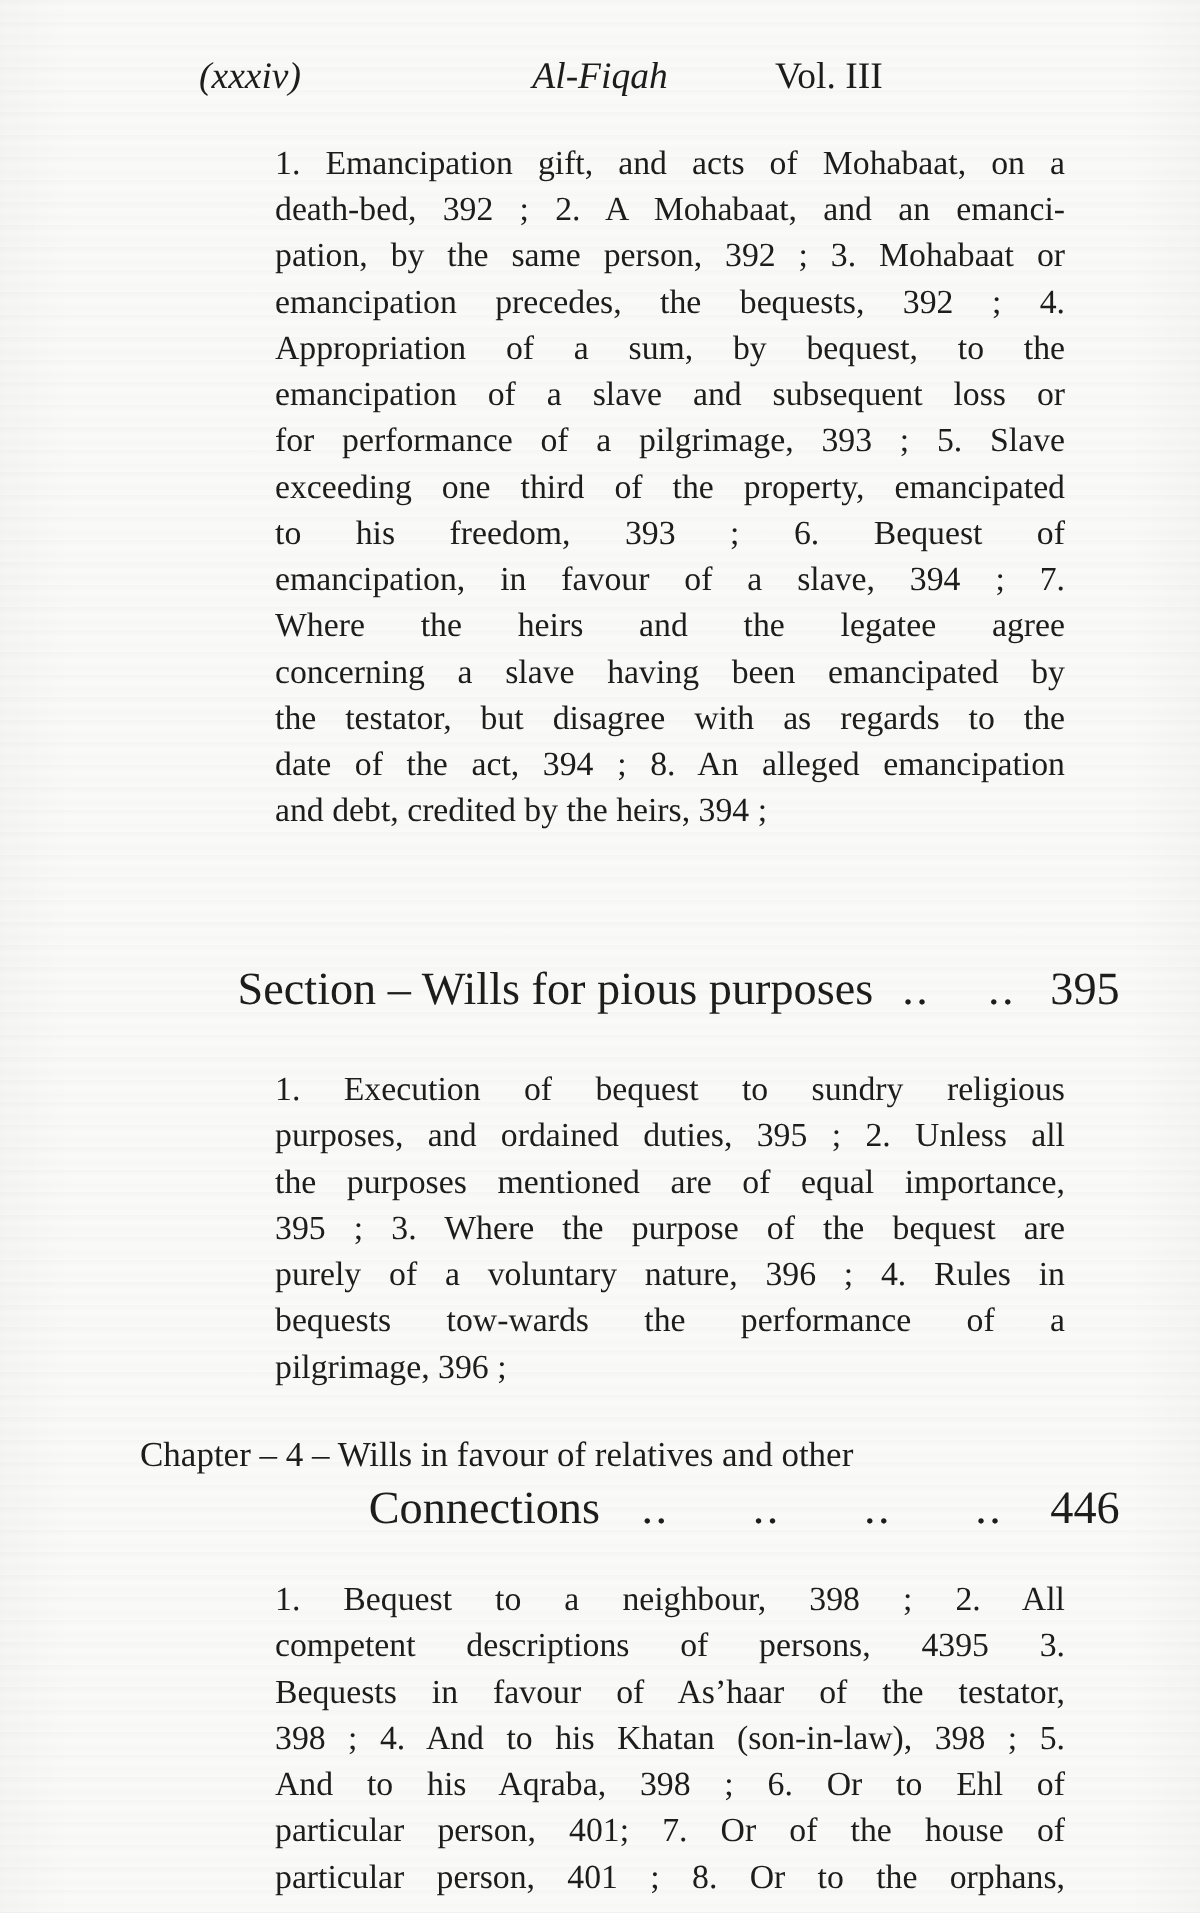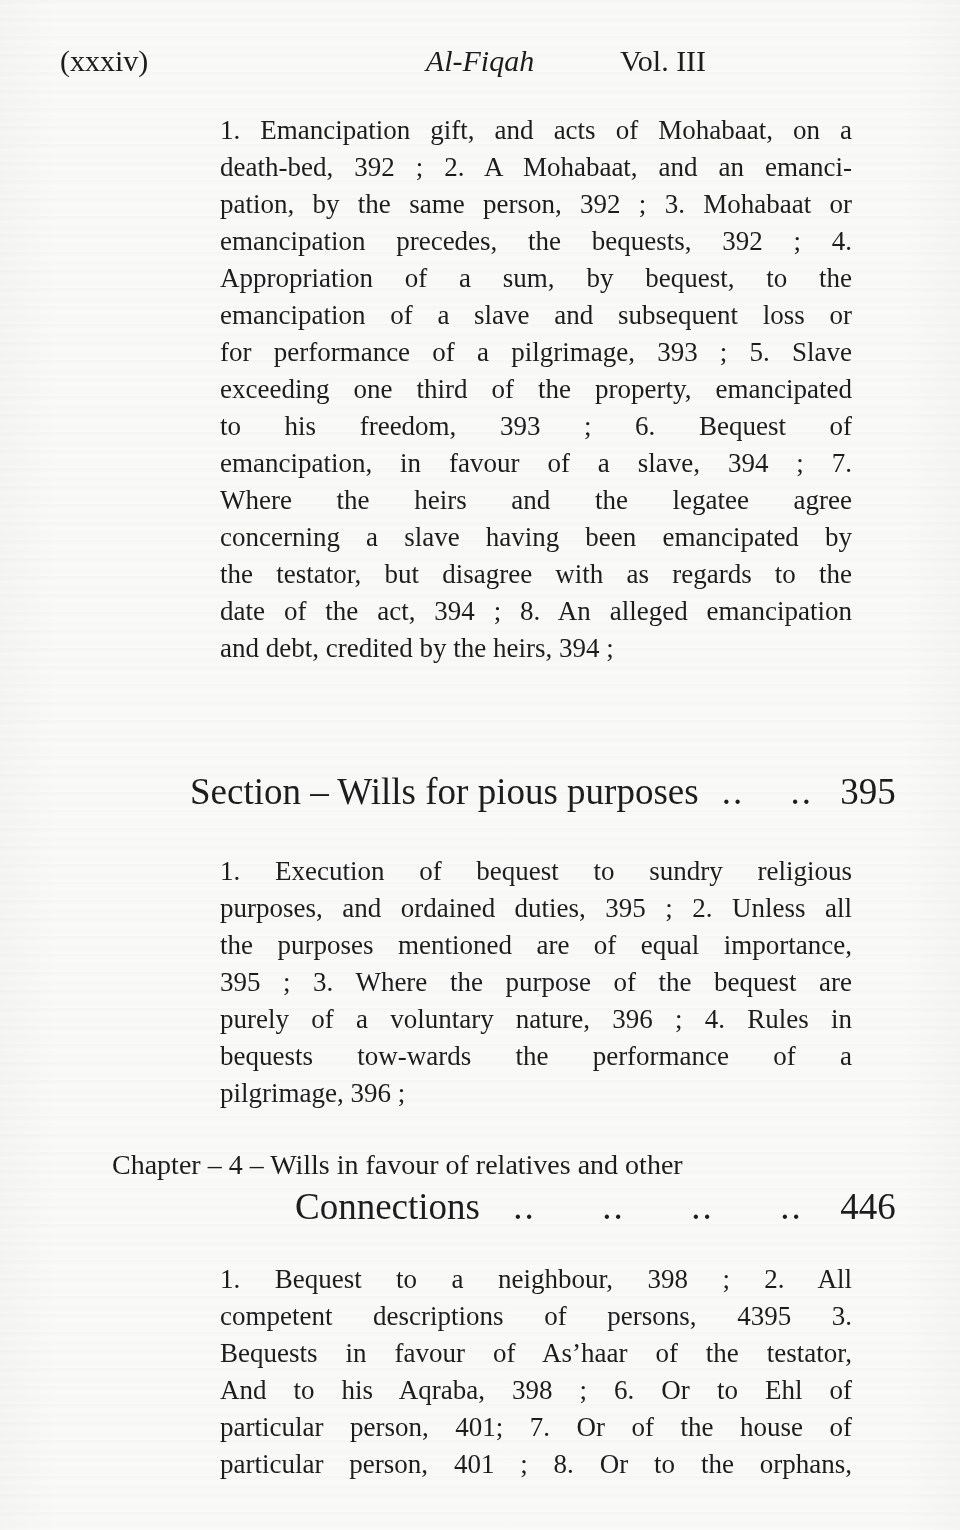--- a/index.html
+++ b/index.html
@@ -27,21 +27,21 @@
   .header {
     position: absolute;
     top: 44px;
     left: 60px;
     right: 60px;
     height: 40px;
     display: flex;
     align-items: baseline;
     font-size: 30px;
   }
-  .header .folio  { flex: 1; text-align: left; }
+  .header .folio  { flex: 1; text-align: center; font-style: italic; }
   .header .title  { flex: 1; text-align: center; font-style: italic; }
   .header .volume { flex: 1; }
 
   
   .para {
     position: absolute;
     left: 220px;
     width: 632px;
   }
   .jline {
@@ -140,18 +140,19 @@
       <span class="dots">..</span>
       <span class="dots">..</span>
     </span>
     <span class="pagenum">446</span>
   </div>
 
   <div class="para" style="top:1261px">
     <div class="jline">1. Bequest to a neighbour, 398 ; 2. All</div>
     <div class="jline">competent descriptions of persons, 4395 3.</div>
     <div class="jline">Bequests in favour of As’haar of the testator,</div>
+    <div class="jline">398 ; 4. And to his Khatan (son-in-law), 398 ; 5.</div>
     <div class="jline">And to his Aqraba, 398 ; 6. Or to Ehl of</div>
     <div class="jline">particular person, 401; 7. Or of the house of</div>
     <div class="jline">particular person, 401 ; 8. Or to the orphans,</div>
   </div>
 
 </div>
 
 </body></html>

